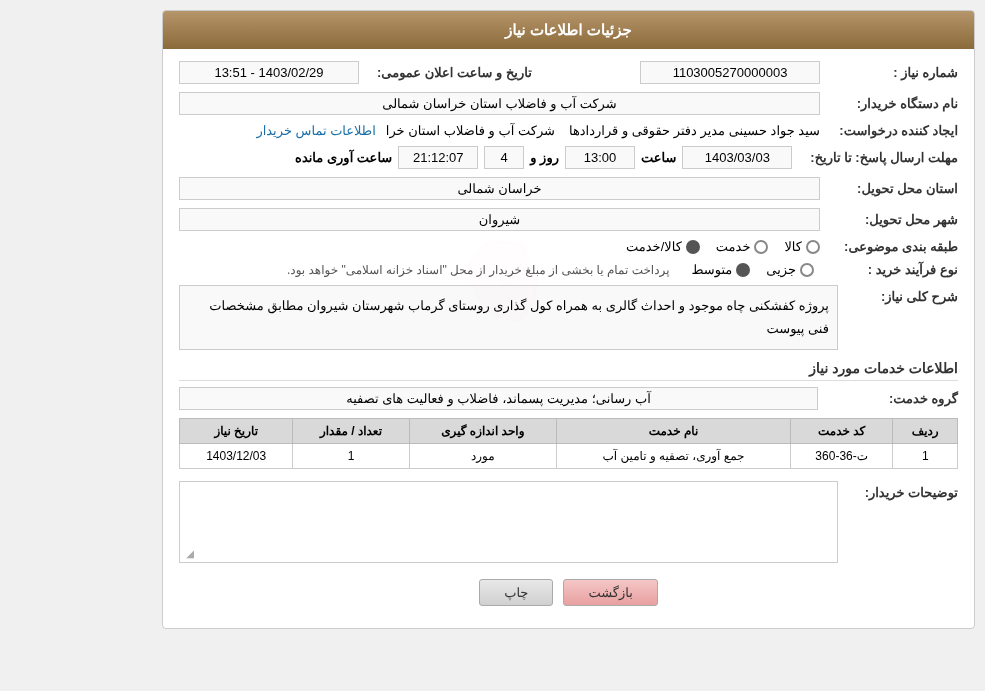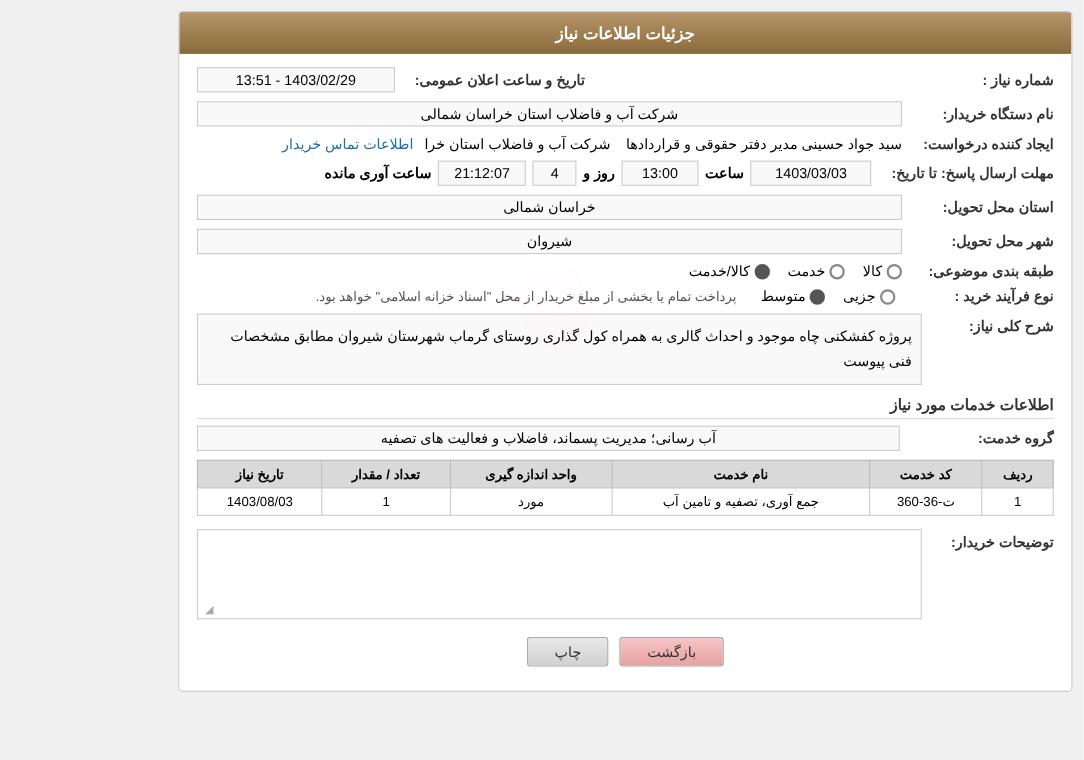--- a/index.html
+++ b/index.html
@@ -217,20 +217,21 @@
   <div class="main-card">
 
     <div class="header-bar">
       <span>جزئیات اطلاعات نیاز</span>
     </div>
 
     <div class="content">
 
       <div class="info-row">
         <span class="label">شماره نیاز :</span>
+        <div class="value-box" style="min-width:180px;">1103005270000003</div>
         <span style="flex:1;"></span>
         <span class="label label-sm">تاریخ و ساعت اعلان عمومی:</span>
         <div class="value-box" style="min-width:180px;">1403/02/29 - 13:51</div>
       </div>
 
       <div class="info-row">
         <span class="label">نام دستگاه خریدار:</span>
         <div class="value-box-wide">شرکت آب و فاضلاب استان خراسان شمالی</div>
       </div>
 
@@ -329,21 +330,21 @@
           </tr>
         </thead>
         <tbody id="table-body">
 
         <tr>
               <td>1</td>
               <td>ت-36-360</td>
               <td>جمع آوری، تصفیه و تامین آب</td>
               <td>مورد</td>
               <td>1</td>
-              <td>1403/08/03</td>
+              <td>1403/12/03</td>
             </tr>
           </tbody>
       </table>
 
       <div style="display:flex; gap:8px; align-items:flex-start; margin-top:12px;">
         <span class="label" style="min-width:100px; margin-top:4px;">توضیحات خریدار:</span>
         <div class="buyer-notes" style="flex:1;">
           <div class="buyer-notes-inner"></div>
           <span class="resize-handle">◢</span>
         </div>

